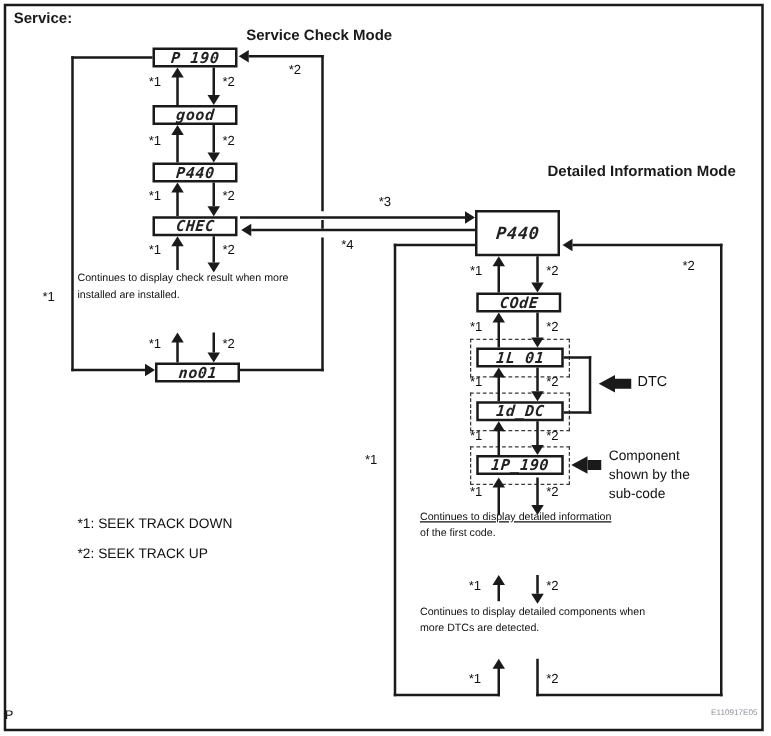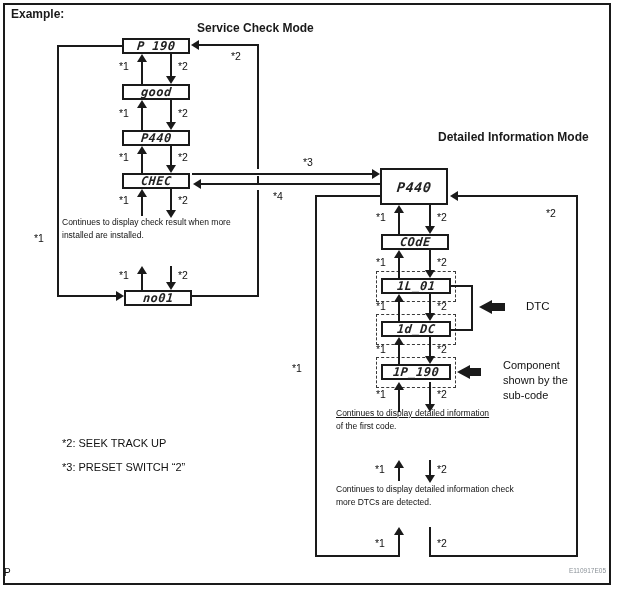--- a/index.html
+++ b/index.html
@@ -15,33 +15,33 @@
   .big-lf{border-top:7px solid transparent;border-bottom:7px solid transparent;border-right:13px solid #1a1a1a;}
   .box{position:absolute;box-sizing:border-box;border:2px solid #1a1a1a;background:#fff;
        display:flex;align-items:center;justify-content:center;}
   .seg{font-family:"DejaVu Sans Mono",monospace;font-style:italic;font-weight:700;font-size:12px;
        letter-spacing:.5px;transform:skewX(-5deg);white-space:pre;color:#222;}
   .seg-big{font-size:13.5px;}
   .dash{position:absolute;box-sizing:border-box;border:1.6px dashed #3a3a3a;background:transparent;}
   .m{position:absolute;font-size:10.5px;font-weight:400;color:#111;white-space:nowrap;}
   .note{position:absolute;font-size:8.5px;color:#111;white-space:nowrap;}
   .ttl{position:absolute;font-size:12px;font-weight:700;white-space:nowrap;}
-  .callout{position:absolute;font-size:11px;color:#111;white-space:nowrap;margin-left:16px;}
+  .callout{position:absolute;font-size:11px;color:#111;white-space:nowrap;}
   .legend-item{position:absolute;font-size:11px;color:#111;white-space:nowrap;}
   .figcode{position:absolute;font-size:6.5px;color:#8b9298;white-space:nowrap;}
   .pmark{position:absolute;font-size:10px;color:#111;}
 </style>
 </head>
 <body>
 
 <div id="stage">
 
   <div class="abs" style="left:3px;top:3px;width:608px;height:582px;border:2px solid #1a1a1a;box-sizing:border-box;"></div>
 
-  <div class="ttl" style="left:11px;top:7px;">Example:</div>
+  <div class="ttl" style="left:11px;top:7px;">Service:</div>
   <div class="ttl" style="left:197px;top:21px;">Service Check Mode</div>
   <div class="ttl" style="left:438px;top:130px;">Detailed Information Mode</div>
 
   <div class="box" style="left:122px;top:38px;width:68px;height:16px;">
     <span class="seg">P 190</span>
     </div>
   <div class="box" style="left:122px;top:84px;width:68px;height:16px;">
     <span class="seg">good</span>
     </div>
   <div class="box" style="left:122px;top:130px;width:68px;height:16px;">
@@ -173,21 +173,21 @@
   <div class="note" style="left:336px;top:408px;text-decoration:underline;">Continues to display detailed information</div>
   <div class="note" style="left:336px;top:421px;">of the first code.</div>
 
   <div class="tri t-up" style="left:394px;top:460px;"></div>
   <div class="l" style="left:398px;top:467px;width:2px;height:14px;"></div>
   <div class="l" style="left:429px;top:460px;width:2px;height:15px;"></div>
   <div class="tri t-dn" style="left:425px;top:475px;"></div>
   <div class="m" style="left:375px;top:463px;">*1</div>
   <div class="m" style="left:437px;top:463px;">*2</div>
 
-  <div class="note" style="left:336px;top:484px;">Continues to display detailed information check</div>
+  <div class="note" style="left:336px;top:484px;">Continues to display detailed components when</div>
   <div class="note" style="left:336px;top:497px;">more DTCs are detected.</div>
 
   <div class="tri t-up" style="left:394px;top:527px;"></div>
   <div class="l" style="left:398px;top:534px;width:2px;height:23px;"></div>
   <div class="l" style="left:429px;top:527px;width:2px;height:30px;"></div>
   <div class="m" style="left:375px;top:537px;">*1</div>
   <div class="m" style="left:437px;top:537px;">*2</div>
 
   <div class="l" style="left:315px;top:195px;width:65px;height:2px;"></div>
   <div class="l" style="left:315px;top:195px;width:2px;height:362px;"></div>
@@ -206,19 +206,19 @@
   <div class="tri big-lf" style="left:479px;top:300px;"></div>
   <div class="l" style="left:492px;top:303px;width:13px;height:8px;"></div>
   <div class="callout" style="left:510px;top:300px;font-size:11.5px;">DTC</div>
 
   <div class="tri big-lf" style="left:457px;top:365px;"></div>
   <div class="l" style="left:470px;top:368px;width:11px;height:8px;"></div>
   <div class="callout" style="left:487px;top:359px;">Component</div>
   <div class="callout" style="left:487px;top:374px;">shown by the</div>
   <div class="callout" style="left:487px;top:389px;">sub-code</div>
 
+  <div class="legend-item" style="left:62px;top:413px;">*1: SEEK TRACK DOWN</div>
   <div class="legend-item" style="left:62px;top:437px;">*2: SEEK TRACK UP</div>
-  <div class="legend-item" style="left:62px;top:461px;">*3: PRESET SWITCH “2”</div>
 
   <div class="pmark" style="left:4px;top:567px;">P</div>
   <div class="figcode" style="left:540px;top:567px;width:66px;text-align:right;">E110917E05</div>
 
 </div>
 
 </body></html>

